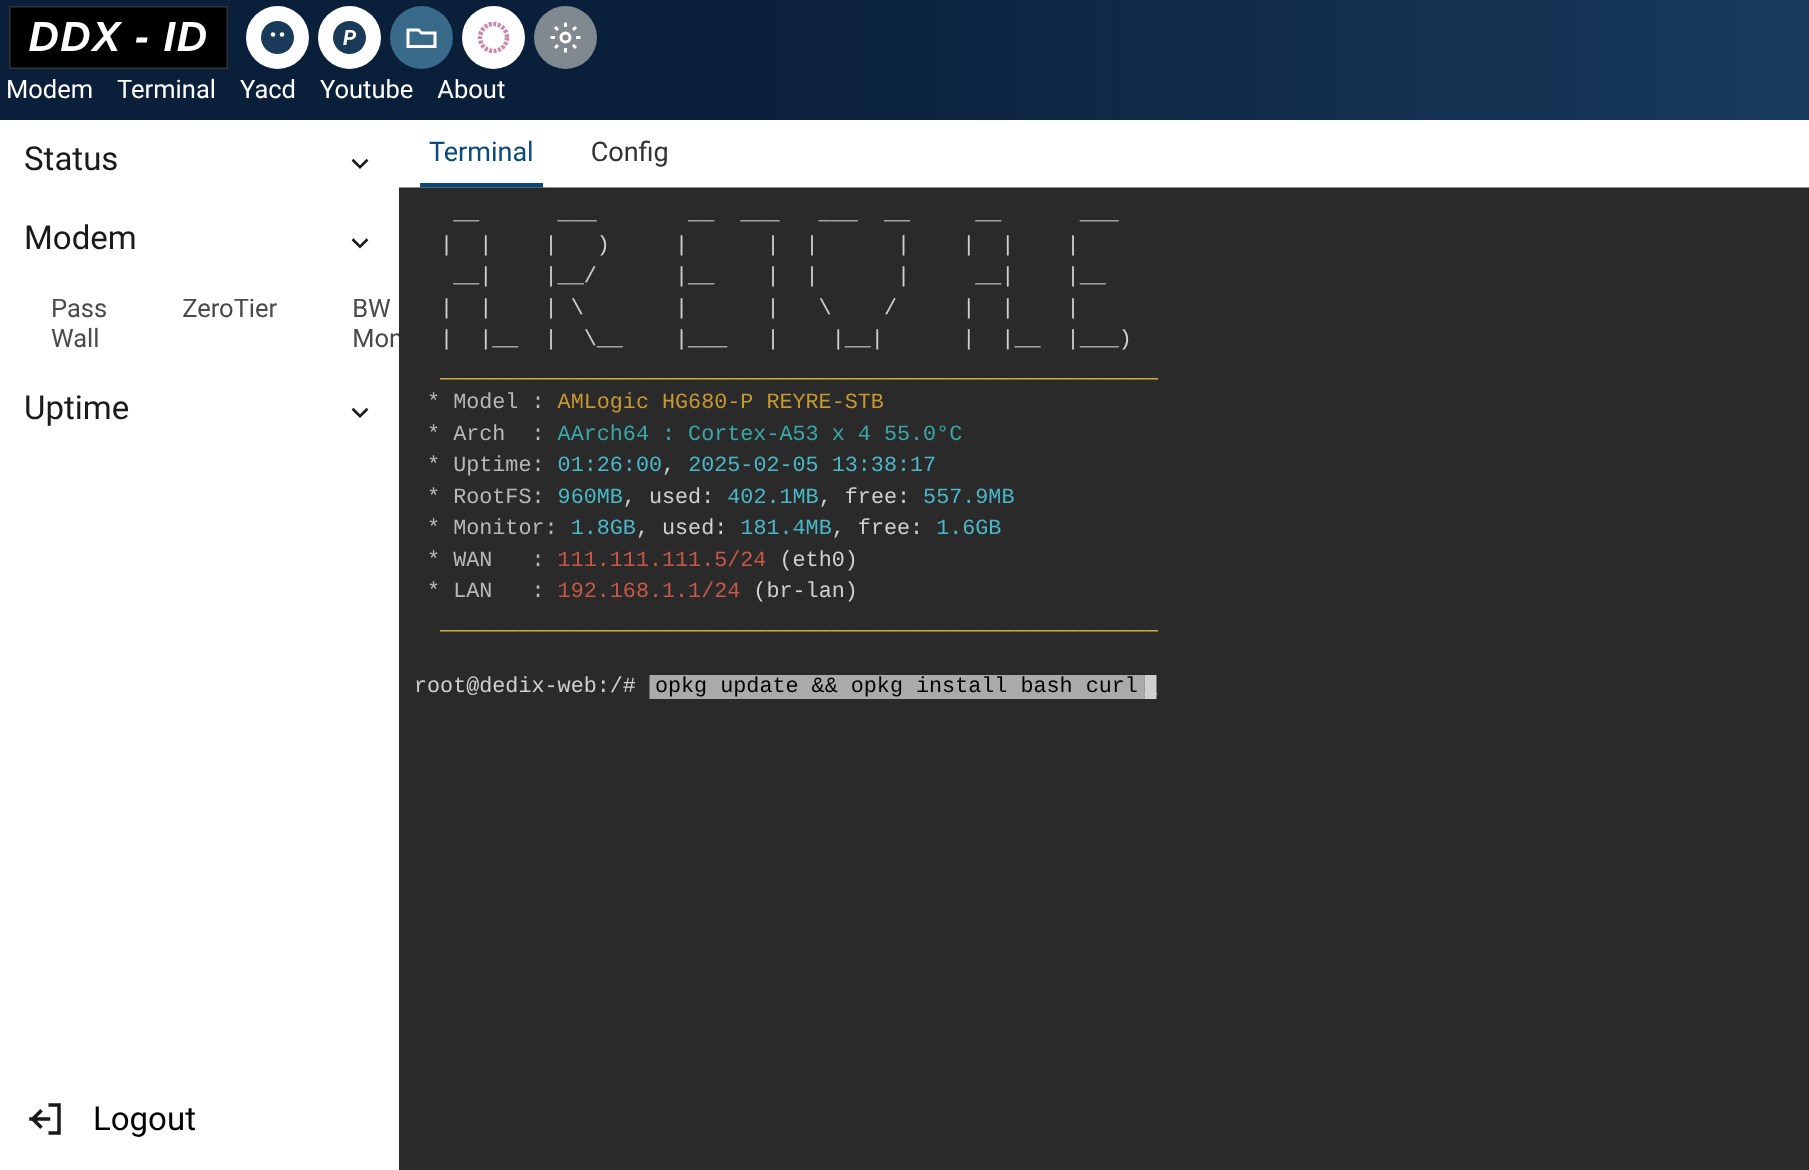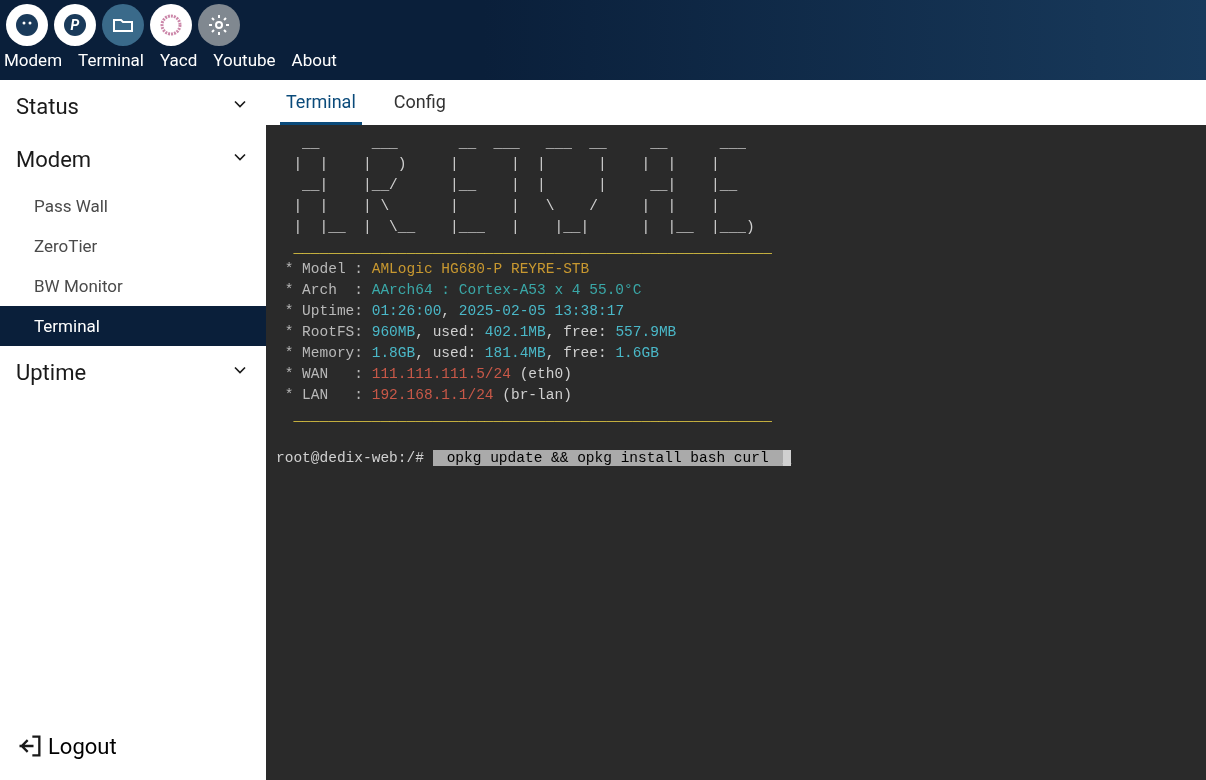--- a/index.html
+++ b/index.html
@@ -9,46 +9,47 @@
 .logo{background:#000;color:#fff;font-weight:900;font-style:italic;font-size:28px;padding:4px 12px;border:1px solid #333;letter-spacing:1px;font-family:Arial,sans-serif}
 .icon-row{display:flex;gap:6px}
 .circle-icon{width:42px;height:42px;border-radius:50%;background:#fff;display:flex;align-items:center;justify-content:center;cursor:pointer}
 .circle-icon svg{width:24px;height:24px}
 .circle-icon.blue{background:#3a6a8a}
 .circle-icon.gear{background:#808890}
 .nav-links{display:flex;gap:16px;padding:0 4px 4px;font-size:17px}
 .nav-links span{cursor:pointer;color:#fff}
 .main{display:flex;height:calc(100vh - 80px)}
 .sidebar{width:266px;background:#fff;overflow-y:auto;display:flex;flex-direction:column}
-.menu-section{padding:14px 16px;font-size:22px;color:#1a1a1a;display:flex;justify-content:space-between;align-items:flex-start;cursor:pointer}
+.menu-section{padding:14px 16px;font-size:22px;color:#1a1a1a;display:flex;justify-content:space-between;align-items:flex-end;cursor:pointer}
 .chevron{width:20px;height:20px;stroke:#1a1a1a;stroke-width:2;fill:none}
-.submenu{display:flex;flex-direction:column}
+.submenu{display:flex;flex-direction:row}
 .submenu-item{padding:10px 16px 10px 34px;font-size:17px;color:#4a4a4a;cursor:pointer}
 .submenu-item.active{background:#0a1f3a;color:#fff}
-.logout{margin-top:auto;padding:20px 16px;display:flex;align-items:center;gap:4px;font-size:22px;cursor:pointer}
+.logout{margin-top:auto;padding:20px 16px;display:flex;align-items:center;gap:18px;font-size:22px;cursor:pointer}
 .logout svg{width:28px;height:28px;stroke:#1a1a1a;stroke-width:2;fill:none}
 .content{flex:1;background:#ebebeb;display:flex;flex-direction:column}
 .tabs{background:#fff;display:flex;padding:0 14px;gap:26px;height:45px;align-items:center}
 .tab{padding:10px 6px;font-size:18px;cursor:pointer;color:#333;border-bottom:3px solid transparent}
 .tab.active{color:#0a4a7a;border-bottom-color:#0a4a7a}
 .terminal{flex:1;background:#2a2a2a;color:#d0d0d0;font-family:"Courier New",monospace;font-size:14.5px;padding:8px 10px;white-space:pre;overflow:auto;line-height:1.45}
 .t-label{color:#b8b8b8}
 .t-yellow{color:#c89830}
 .t-teal{color:#3aa8a8}
 .t-cyan{color:#4ab8c8}
 .t-red{color:#c85848}
 .t-sep{color:#fde047}
-.prompt-cmd{background:#aaa;color:#000;padding:0 14px}
+.prompt-cmd{background:#aaa;color:#000;padding:0 4px}
 .cursor-block{background:#d0d0d0;color:#d0d0d0}
 </style>
 </head>
 <body>
 
 <div class="header">
   <div class="header-top">
+    <div class="logo">DDX - ID</div>
     <div class="icon-row">
       <div class="circle-icon">
           <svg viewBox="0 0 24 24">
             <circle cx="12" cy="12" r="11" fill="#1a3a5a"></circle>
             <circle cx="9" cy="10" r="1.5" fill="#fff"></circle>
             <circle cx="15" cy="10" r="1.5" fill="#fff"></circle>
             <path d="M6 4 L8 8 M18 4 L16 8" stroke="#1a3a5a" stroke-width="2"></path>
           </svg>
         </div>
       <div class="circle-icon">
@@ -126,20 +127,20 @@
     <div class="terminal"><span>   __      ___       __  ___   ___  __     __      ___</span>
 <span>  |  |    |   )     |      |  |      |    |  |    |</span>
 <span>   __|    |__/      |__    |  |      |     __|    |__</span>
 <span>  |  |    | \       |      |   \    /     |  |    |</span>
 <span>  |  |__  |  \__    |___   |    |__|      |  |__  |___)</span>
 <span class="t-sep">  _______________________________________________________</span>
 <span class="t-label"> * Model : </span><span class="t-yellow">AMLogic HG680-P REYRE-STB</span>
 <span class="t-label"> * Arch  : </span><span class="t-teal">AArch64 : Cortex-A53 x 4 55.0°C</span>
 <span class="t-label"> * Uptime: </span><span class="t-cyan">01:26:00</span><span>, </span><span class="t-cyan">2025-02-05 13:38:17</span>
 <span class="t-label"> * RootFS: </span><span class="t-cyan">960MB</span><span>, used: </span><span class="t-cyan">402.1MB</span><span>, free: </span><span class="t-cyan">557.9MB</span>
-<span class="t-label"> * Memory: </span><span class="t-cyan">1.8GB</span><span>, used: </span><span class="t-cyan">181.4MB</span><span>, free: </span><span class="t-cyan">1.6GB</span>
+<span class="t-label"> * Monitor: </span><span class="t-cyan">1.8GB</span><span>, used: </span><span class="t-cyan">181.4MB</span><span>, free: </span><span class="t-cyan">1.6GB</span>
 <span class="t-label"> * WAN   : </span><span class="t-red">111.111.111.5/24</span><span> (eth0)</span>
 <span class="t-label"> * LAN   : </span><span class="t-red">192.168.1.1/24</span><span> (br-lan)</span>
 <span class="t-sep">  _______________________________________________________</span>
 
 <span>root@dedix-web:/# </span><span class="prompt-cmd">opkg update &amp;&amp; opkg install bash curl</span><span class="cursor-block">_</span></div>
   </div>
 </div>
 
 </body></html>

